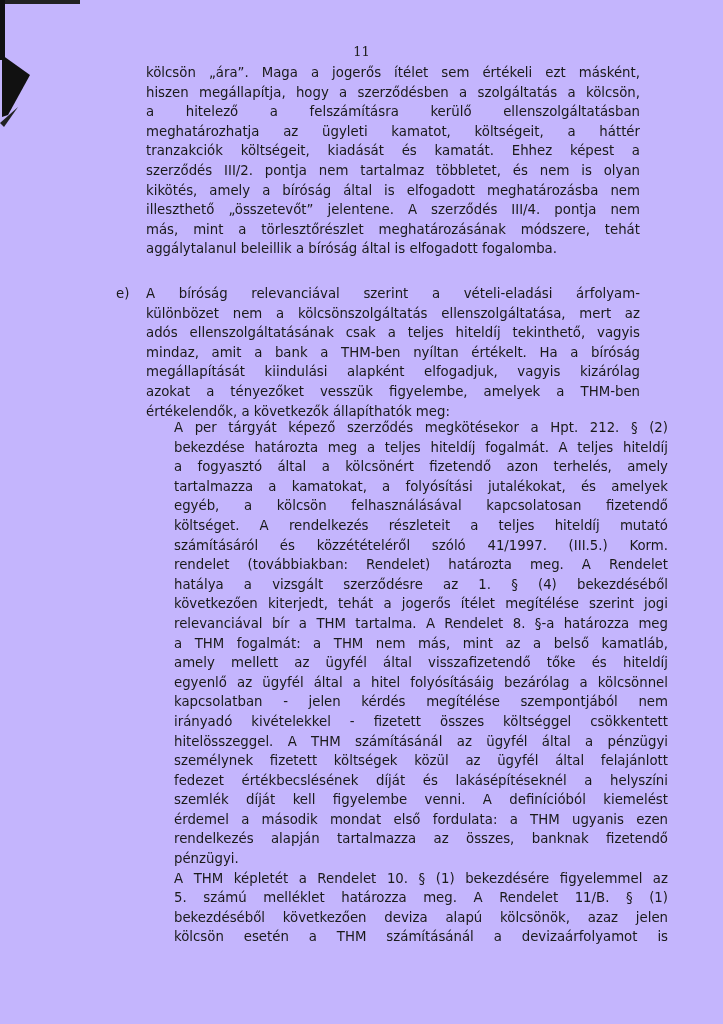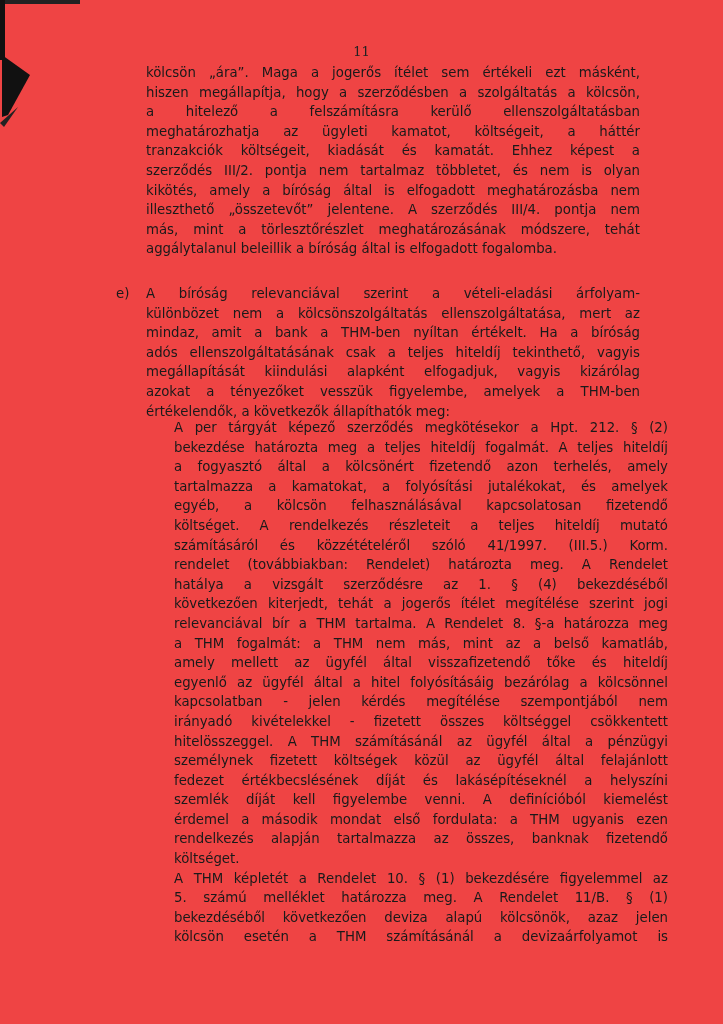--- a/index.html
+++ b/index.html
@@ -2,21 +2,21 @@
 <html><head>
   <meta charset="utf-8">
   <style>
     html, body { margin: 0; padding: 0; }
     body {
       width: 723px; height: 1024px; overflow: hidden;
       background: #ffffff; position: relative;
       font-family: "DejaVu Sans", sans-serif;
       color: #1a1a1a;
     }
-    .page { position: absolute; inset: 0; background: #ef4444; }
+    .page { position: absolute; inset: 0; background: #c4b5fd; }
     .scan-edge-top {
       position: absolute; left: 0; top: 0; width: 80px; height: 4px; background: #222;
     }
     .scan-edge-left {
       position: absolute; left: 0; top: 0; width: 5px; height: 60px; background: #111;
     }
     .scan-mark {
       position: absolute; left: 0; top: 45px; width: 40px; height: 90px;
     }
     .page-number {
@@ -58,22 +58,22 @@
       <span class="line">kikötés, amely a bíróság által is elfogadott meghatározásba nem</span>
       <span class="line">illeszthető „összetevőt” jelentene. A szerződés III/4. pontja nem</span>
       <span class="line">más, mint a törlesztőrészlet meghatározásának módszere, tehát</span>
       <span class="line last">aggálytalanul beleillik a bíróság által is elfogadott fogalomba.</span>
     </div>
 
   <div class="body-text" id="para-e">
     <span class="label">e)</span>
   <span class="line">A bíróság relevanciával szerint a vételi-eladási árfolyam-</span>
       <span class="line">különbözet nem a kölcsönszolgáltatás ellenszolgáltatása, mert az</span>
+      <span class="line">adós ellenszolgáltatásának csak a teljes hiteldíj tekinthető, vagyis</span>
       <span class="line">mindaz, amit a bank a THM-ben nyíltan értékelt. Ha a bíróság</span>
-      <span class="line">adós ellenszolgáltatásának csak a teljes hiteldíj tekinthető, vagyis</span>
       <span class="line">megállapítását kiindulási alapként elfogadjuk, vagyis kizárólag</span>
       <span class="line">azokat a tényezőket vesszük figyelembe, amelyek a THM-ben</span>
       <span class="line last">értékelendők, a következők állapíthatók meg:</span>
     </div>
 
   <div class="body-text" id="para2">
       <span class="line">A per tárgyát képező szerződés megkötésekor a Hpt. 212. § (2)</span>
       <span class="line">bekezdése határozta meg a teljes hiteldíj fogalmát. A teljes hiteldíj</span>
       <span class="line">a fogyasztó által a kölcsönért fizetendő azon terhelés, amely</span>
       <span class="line">tartalmazza a kamatokat, a folyósítási jutalékokat, és amelyek</span>
@@ -88,19 +88,19 @@
       <span class="line">amely mellett az ügyfél által visszafizetendő tőke és hiteldíj</span>
       <span class="line">egyenlő az ügyfél által a hitel folyósításáig bezárólag a kölcsönnel</span>
       <span class="line">kapcsolatban - jelen kérdés megítélése szempontjából nem</span>
       <span class="line">irányadó kivételekkel - fizetett összes költséggel csökkentett</span>
       <span class="line">hitelösszeggel. A THM számításánál az ügyfél által a pénzügyi</span>
       <span class="line">személynek fizetett költségek közül az ügyfél által felajánlott</span>
       <span class="line">fedezet értékbecslésének díját és lakásépítéseknél a helyszíni</span>
       <span class="line">szemlék díját kell figyelembe venni. A definícióból kiemelést</span>
       <span class="line">érdemel a második mondat első fordulata: a THM ugyanis ezen</span>
       <span class="line">rendelkezés alapján tartalmazza az összes, banknak fizetendő</span>
-      <span class="line last">költséget.</span>
+      <span class="line last">pénzügyi.</span>
       <span class="line">A THM képletét a Rendelet 10. § (1) bekezdésére figyelemmel az</span>
       <span class="line">5. számú melléklet határozza meg. A Rendelet 11/B. § (1)</span>
       <span class="line">bekezdéséből következően deviza alapú kölcsönök, azaz jelen</span>
       <span class="line">kölcsön esetén a THM számításánál a devizaárfolyamot is</span>
     </div>
 </div>
 
 </body></html>

